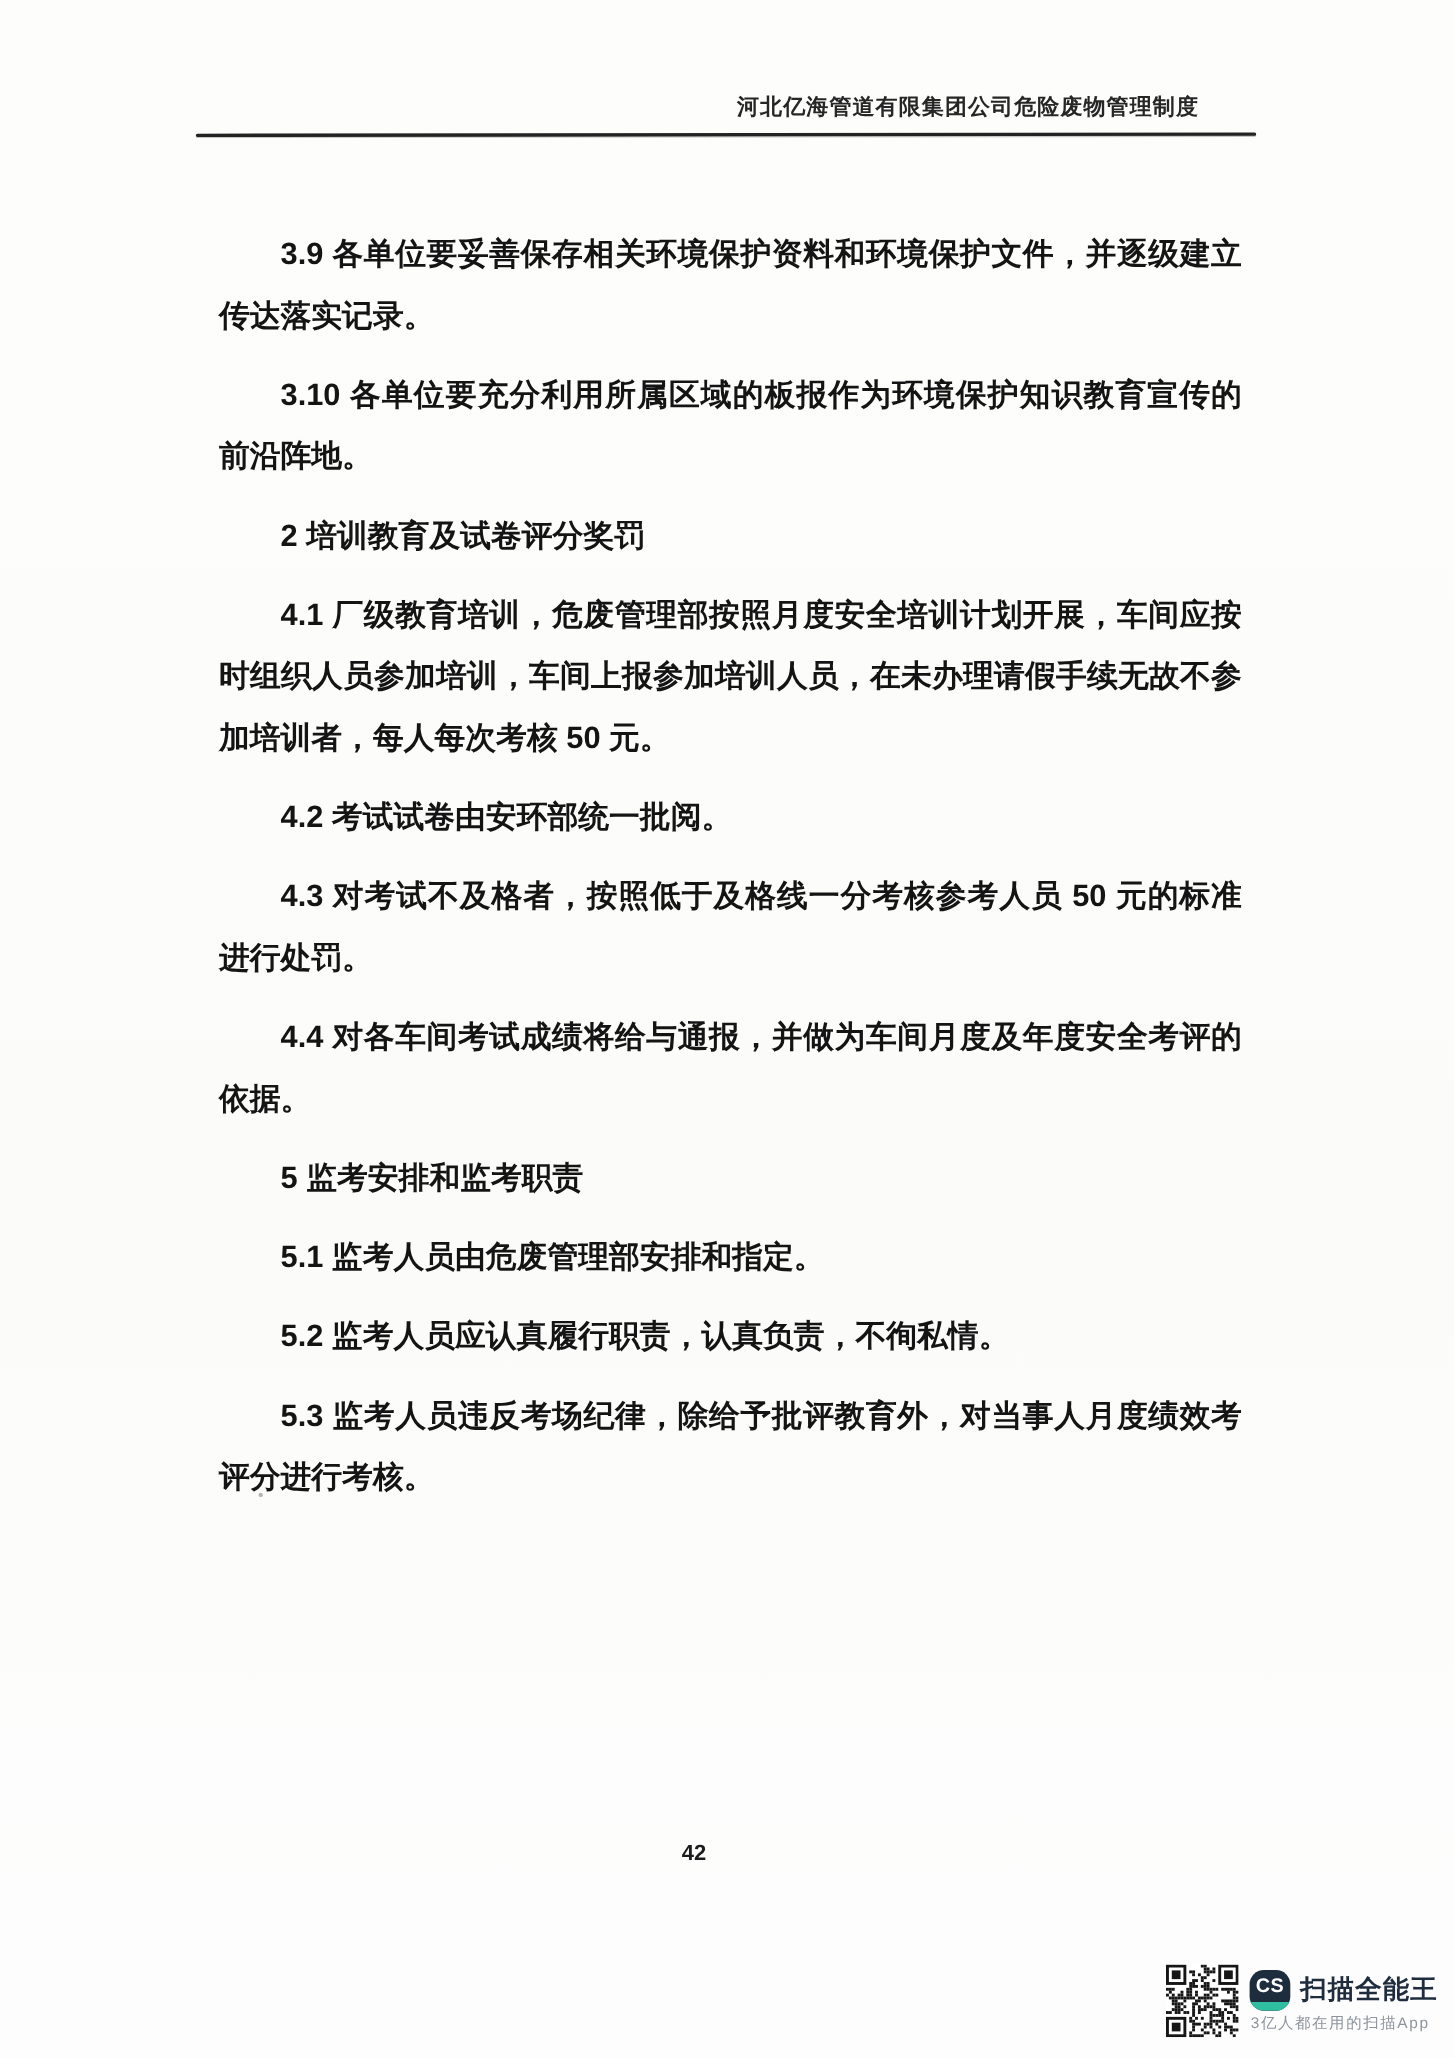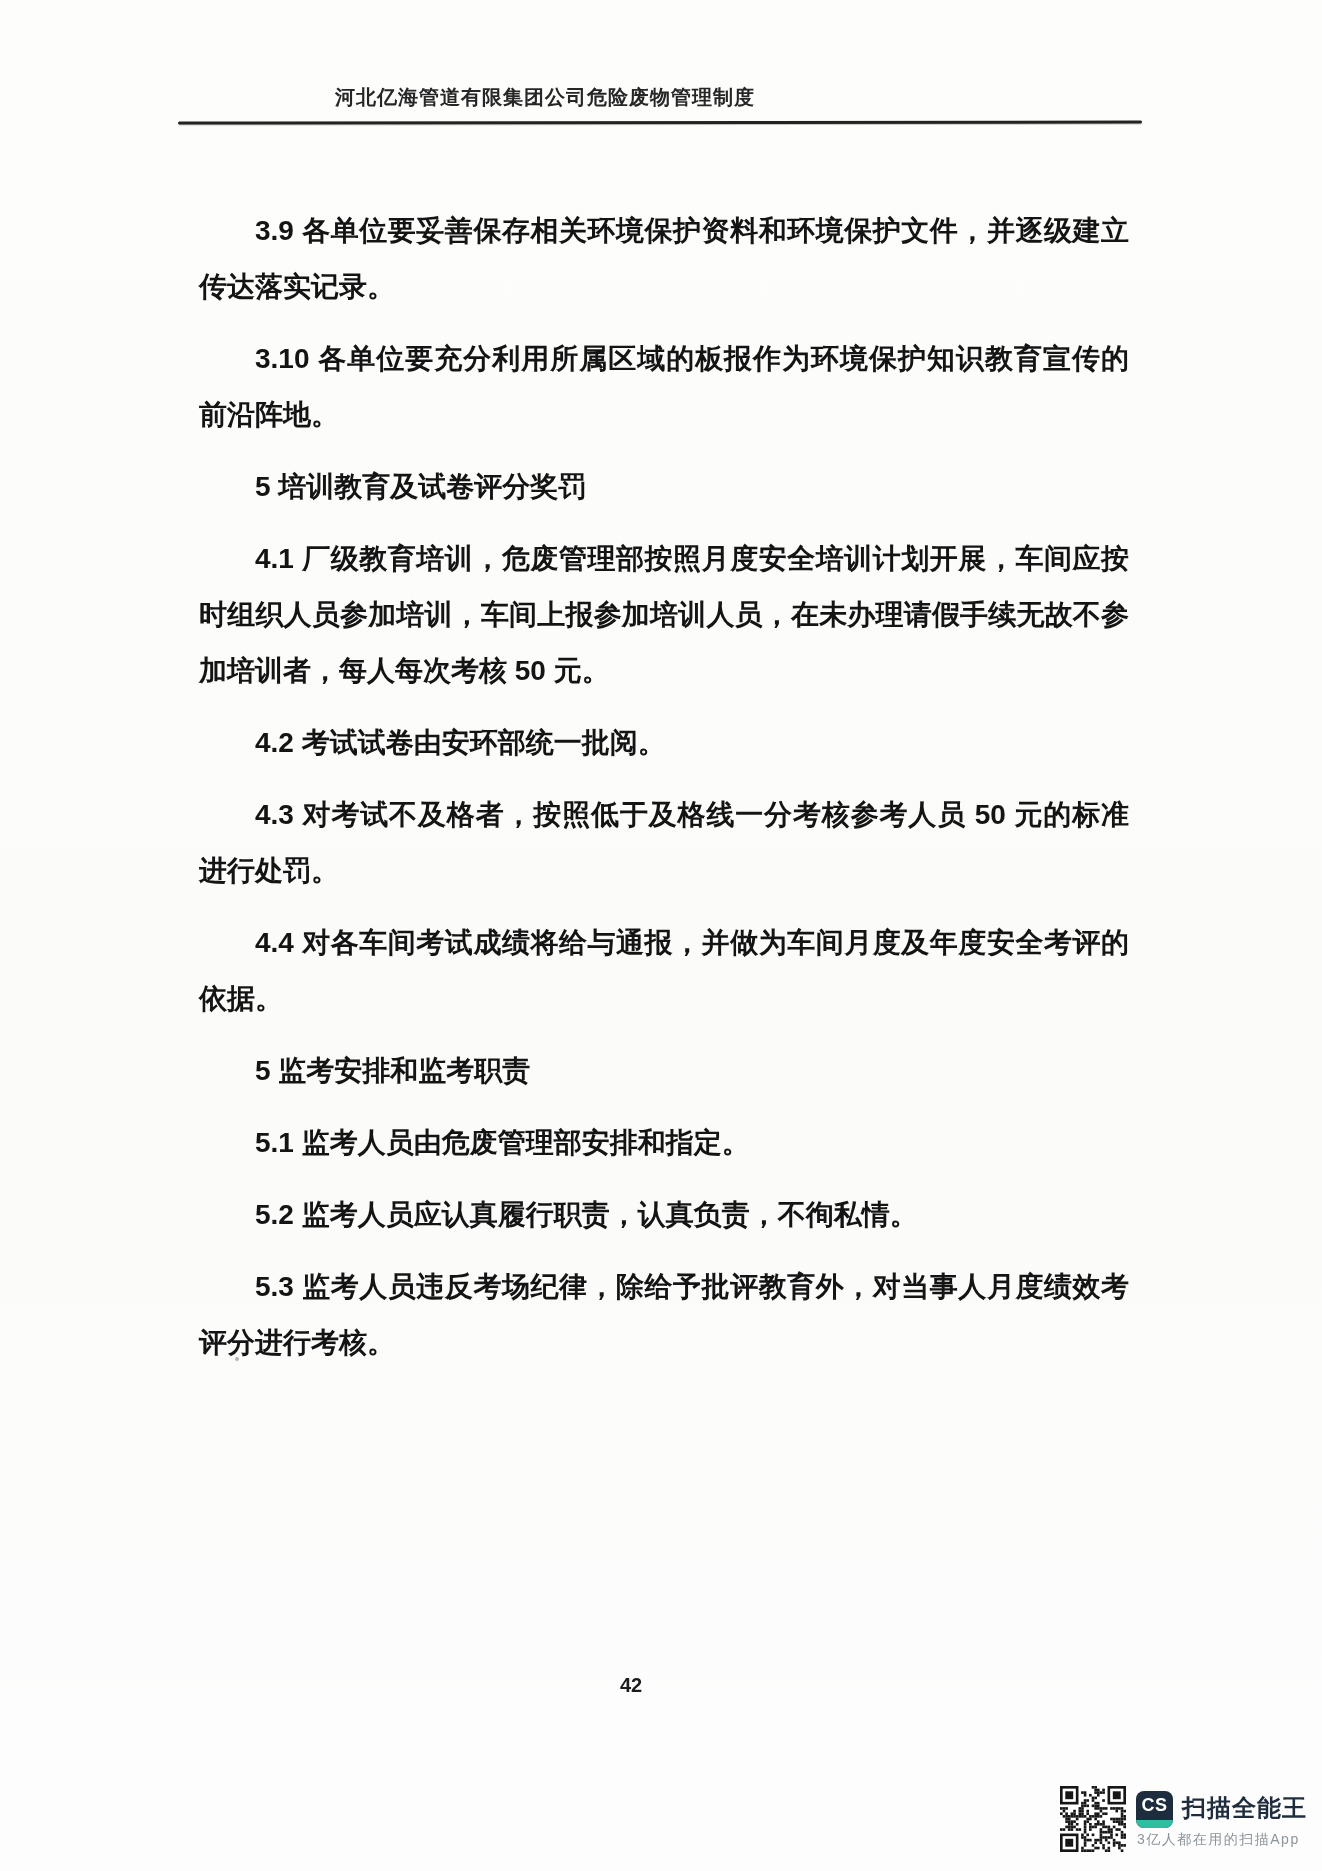--- a/index.html
+++ b/index.html
@@ -4,21 +4,21 @@
 <style>
   html, body { margin:0; padding:0; background:#ffffff; }
   .page {
     position:relative; width:1322px; height:1871px;
     background:linear-gradient(180deg,#fdfdfc 0%,#fbfbfa 60%,#fdfdfd 100%);
     overflow:hidden;
     font-family:"Liberation Sans", sans-serif;
   }
   .header-title {
     position:absolute; top:84px; left:0; width:1090px;
-    text-align:center;
+    text-align:right;
     font-family:"Liberation Serif", serif;
     font-weight:700; font-size:20px; letter-spacing:1px;
     color:#262626;
   }
   .header-rule {
     position:absolute; left:178px; top:121px; width:964px; height:3px;
     background:#232323; border-radius:2px;
     box-shadow:0 1px 0 rgba(40,40,40,.25);
     transform:rotate(-0.06deg);
   }
@@ -66,21 +66,21 @@
 <body>
 
 <div class="page">
 
   <div class="header-title">河北亿海管道有限集团公司危险废物管理制度</div>
   <div class="header-rule"></div>
 
   <div class="doc-body">
       <p>3.9 各单位要妥善保存相关环境保护资料和环境保护文件，并逐级建立传达落实记录。</p>
       <p>3.10 各单位要充分利用所属区域的板报作为环境保护知识教育宣传的前沿阵地。</p>
-      <p>5 培训教育及试卷评分奖罚</p>
+      <p>2 培训教育及试卷评分奖罚</p>
       <p>4.1 厂级教育培训，危废管理部按照月度安全培训计划开展，车间应按时组织人员参加培训，车间上报参加培训人员，在未办理请假手续无故不参加培训者，每人每次考核 50 元。</p>
       <p>4.2 考试试卷由安环部统一批阅。</p>
       <p>4.3 对考试不及格者，按照低于及格线一分考核参考人员 50 元的标准进行处罚。</p>
       <p>4.4 对各车间考试成绩将给与通报，并做为车间月度及年度安全考评的依据。</p>
       <p>5 监考安排和监考职责</p>
       <p>5.1 监考人员由危废管理部安排和指定。</p>
       <p>5.2 监考人员应认真履行职责，认真负责，不徇私情。</p>
       <p>5.3 监考人员违反考场纪律，除给予批评教育外，对当事人月度绩效考评分进行考核。</p>
     </div>
 
@@ -298,21 +298,21 @@
         <rect x="2.64" y="2.64" width="13.200000000000001" height="13.200000000000001" fill="#fff"></rect>
         <rect x="5.28" y="5.28" width="7.92" height="7.92" fill="#161616"></rect>
         <rect x="47.52" y="0" width="18.48" height="18.48" fill="#161616"></rect>
         <rect x="50.160000000000004" y="2.64" width="13.200000000000001" height="13.200000000000001" fill="#fff"></rect>
         <rect x="52.800000000000004" y="5.28" width="7.92" height="7.92" fill="#161616"></rect>
         <rect x="0" y="47.52" width="18.48" height="18.48" fill="#161616"></rect>
         <rect x="2.64" y="50.160000000000004" width="13.200000000000001" height="13.200000000000001" fill="#fff"></rect>
         <rect x="5.28" y="52.800000000000004" width="7.92" height="7.92" fill="#161616"></rect>
       </svg></div>
 
-  <div class="cs-logo" style="background: rgb(30, 45, 61);">
+  <div class="cs-logo" style="background: rgb(30, 45, 61); border-radius: 13px;">
     <div class="logo-top">CS</div>
     <div class="logo-strip" style="background: rgb(47, 191, 160);"></div>
   </div>
 
   <div class="wm-title" style="color: rgb(31, 44, 62);">扫描全能王</div>
   <div class="wm-tagline" style="color: rgb(141, 148, 156);">3亿人都在用的扫描App</div>
 
 </div>
 
 </body></html>

